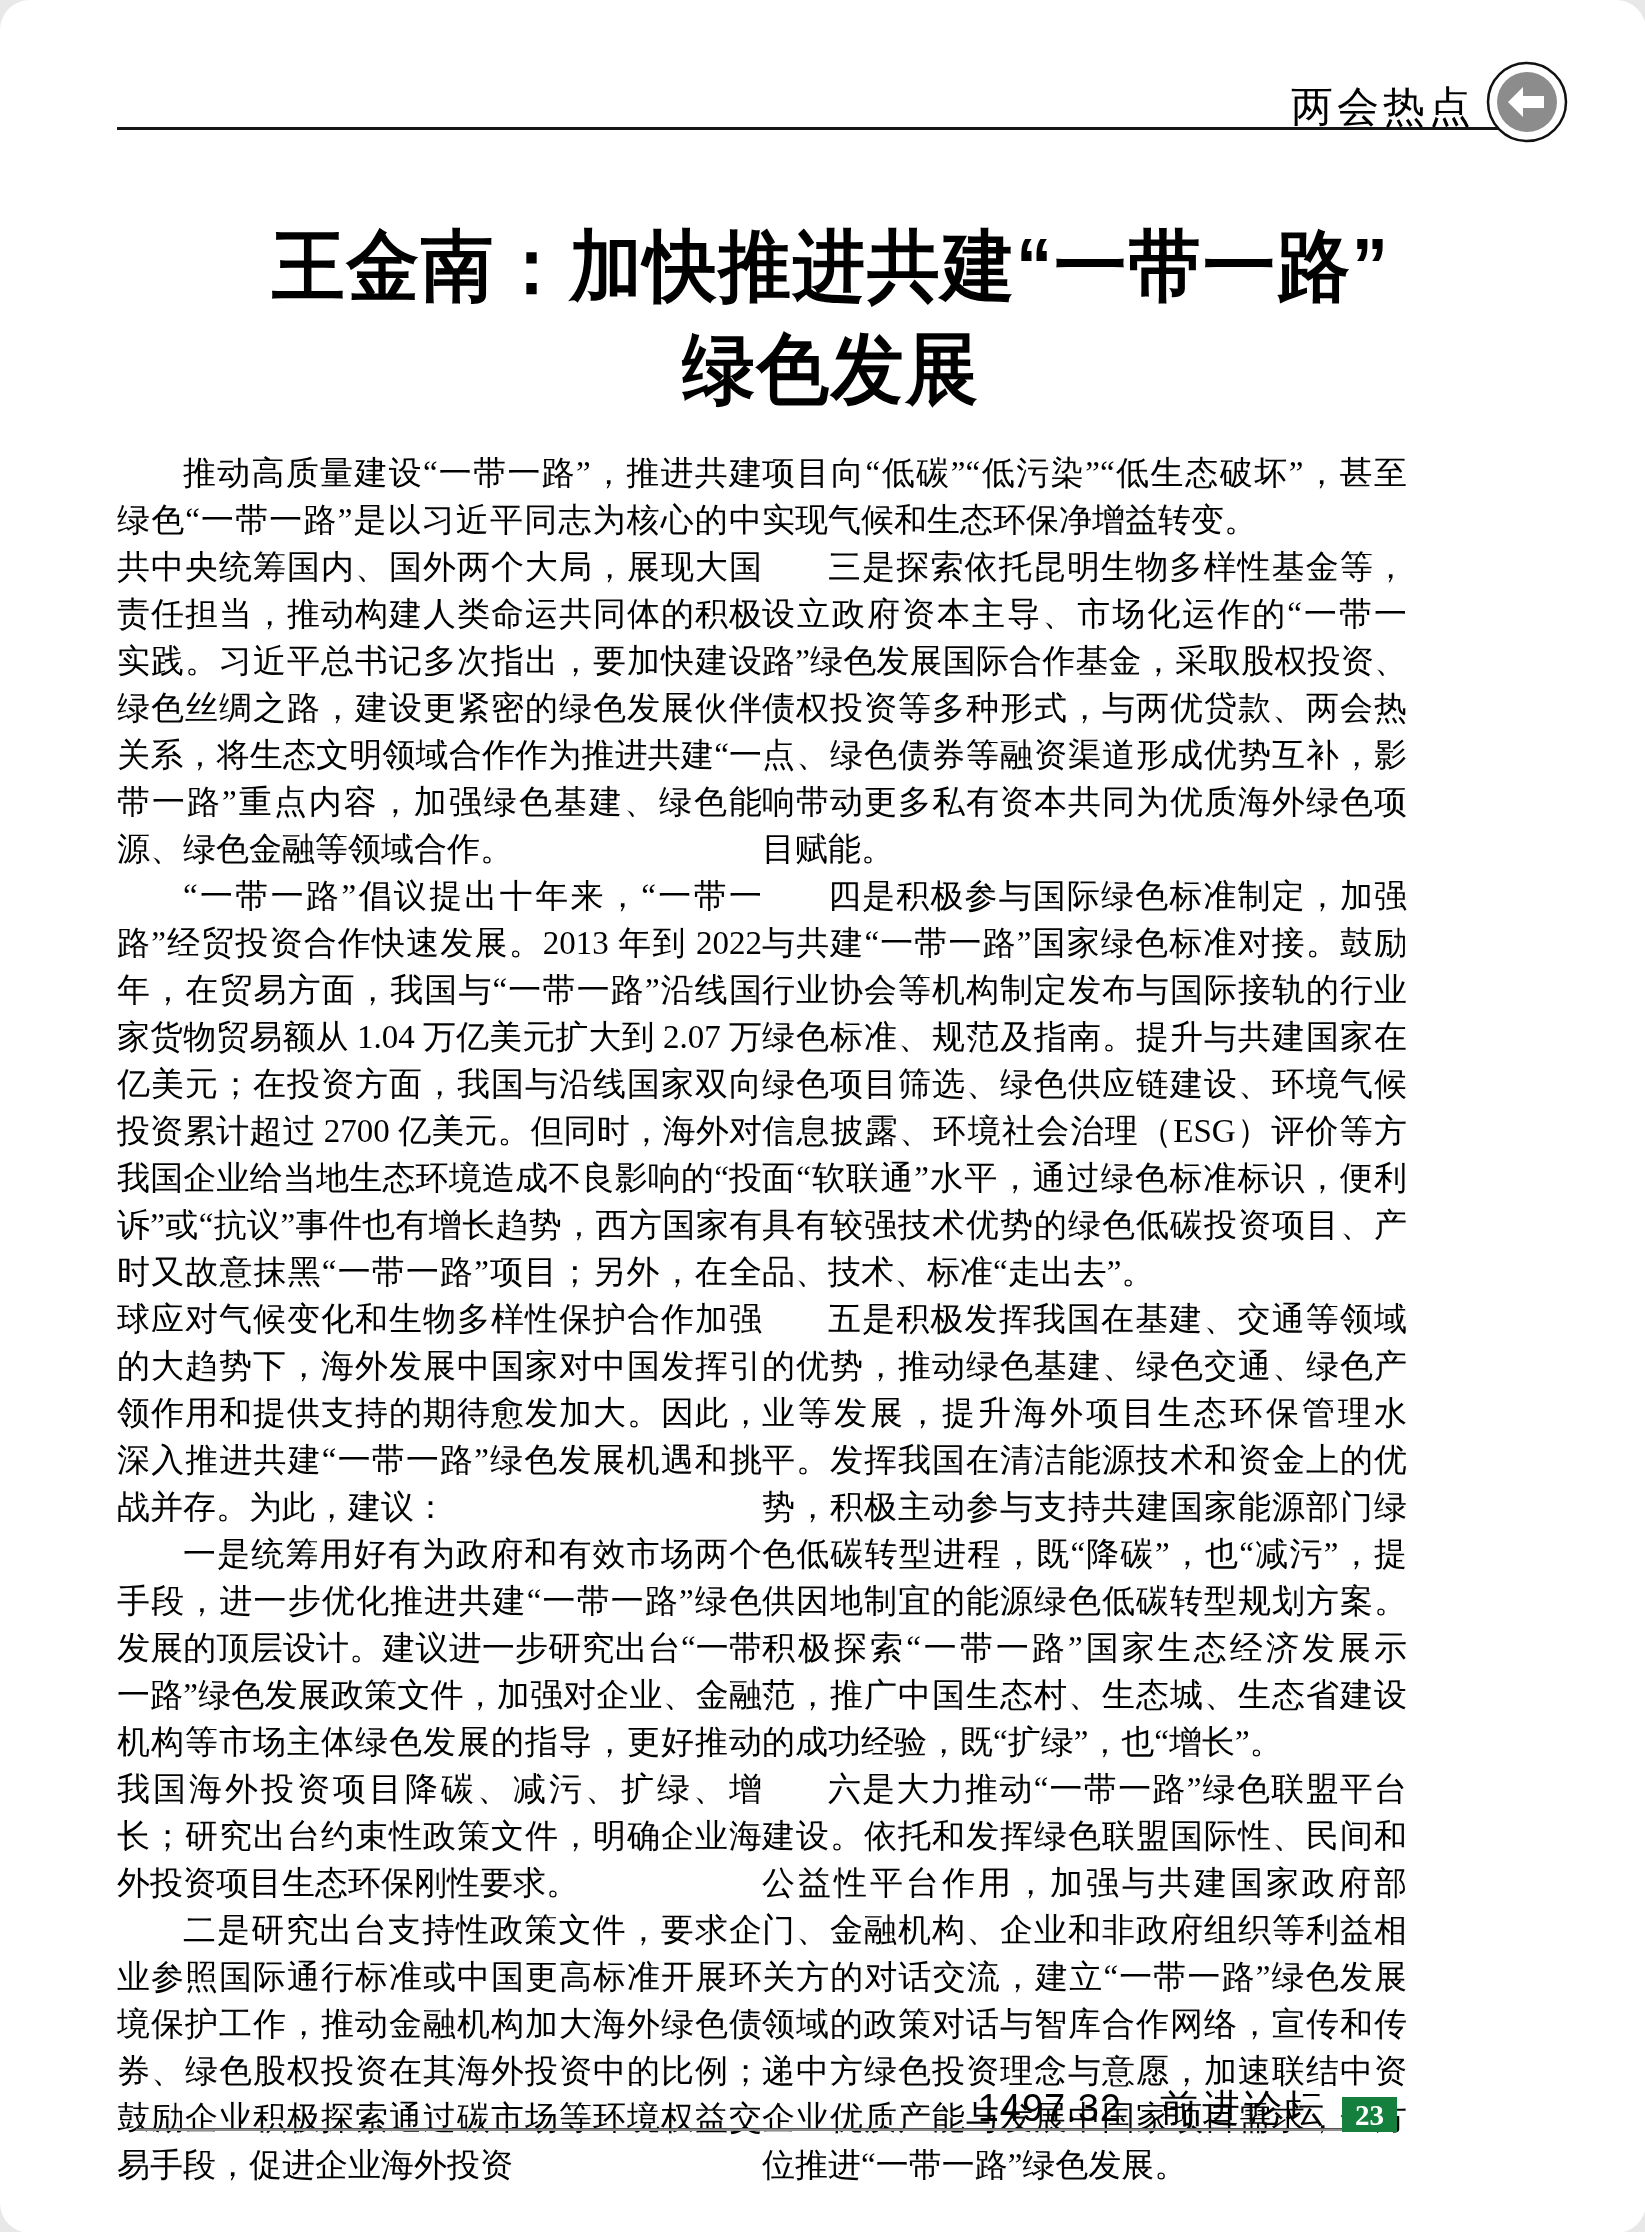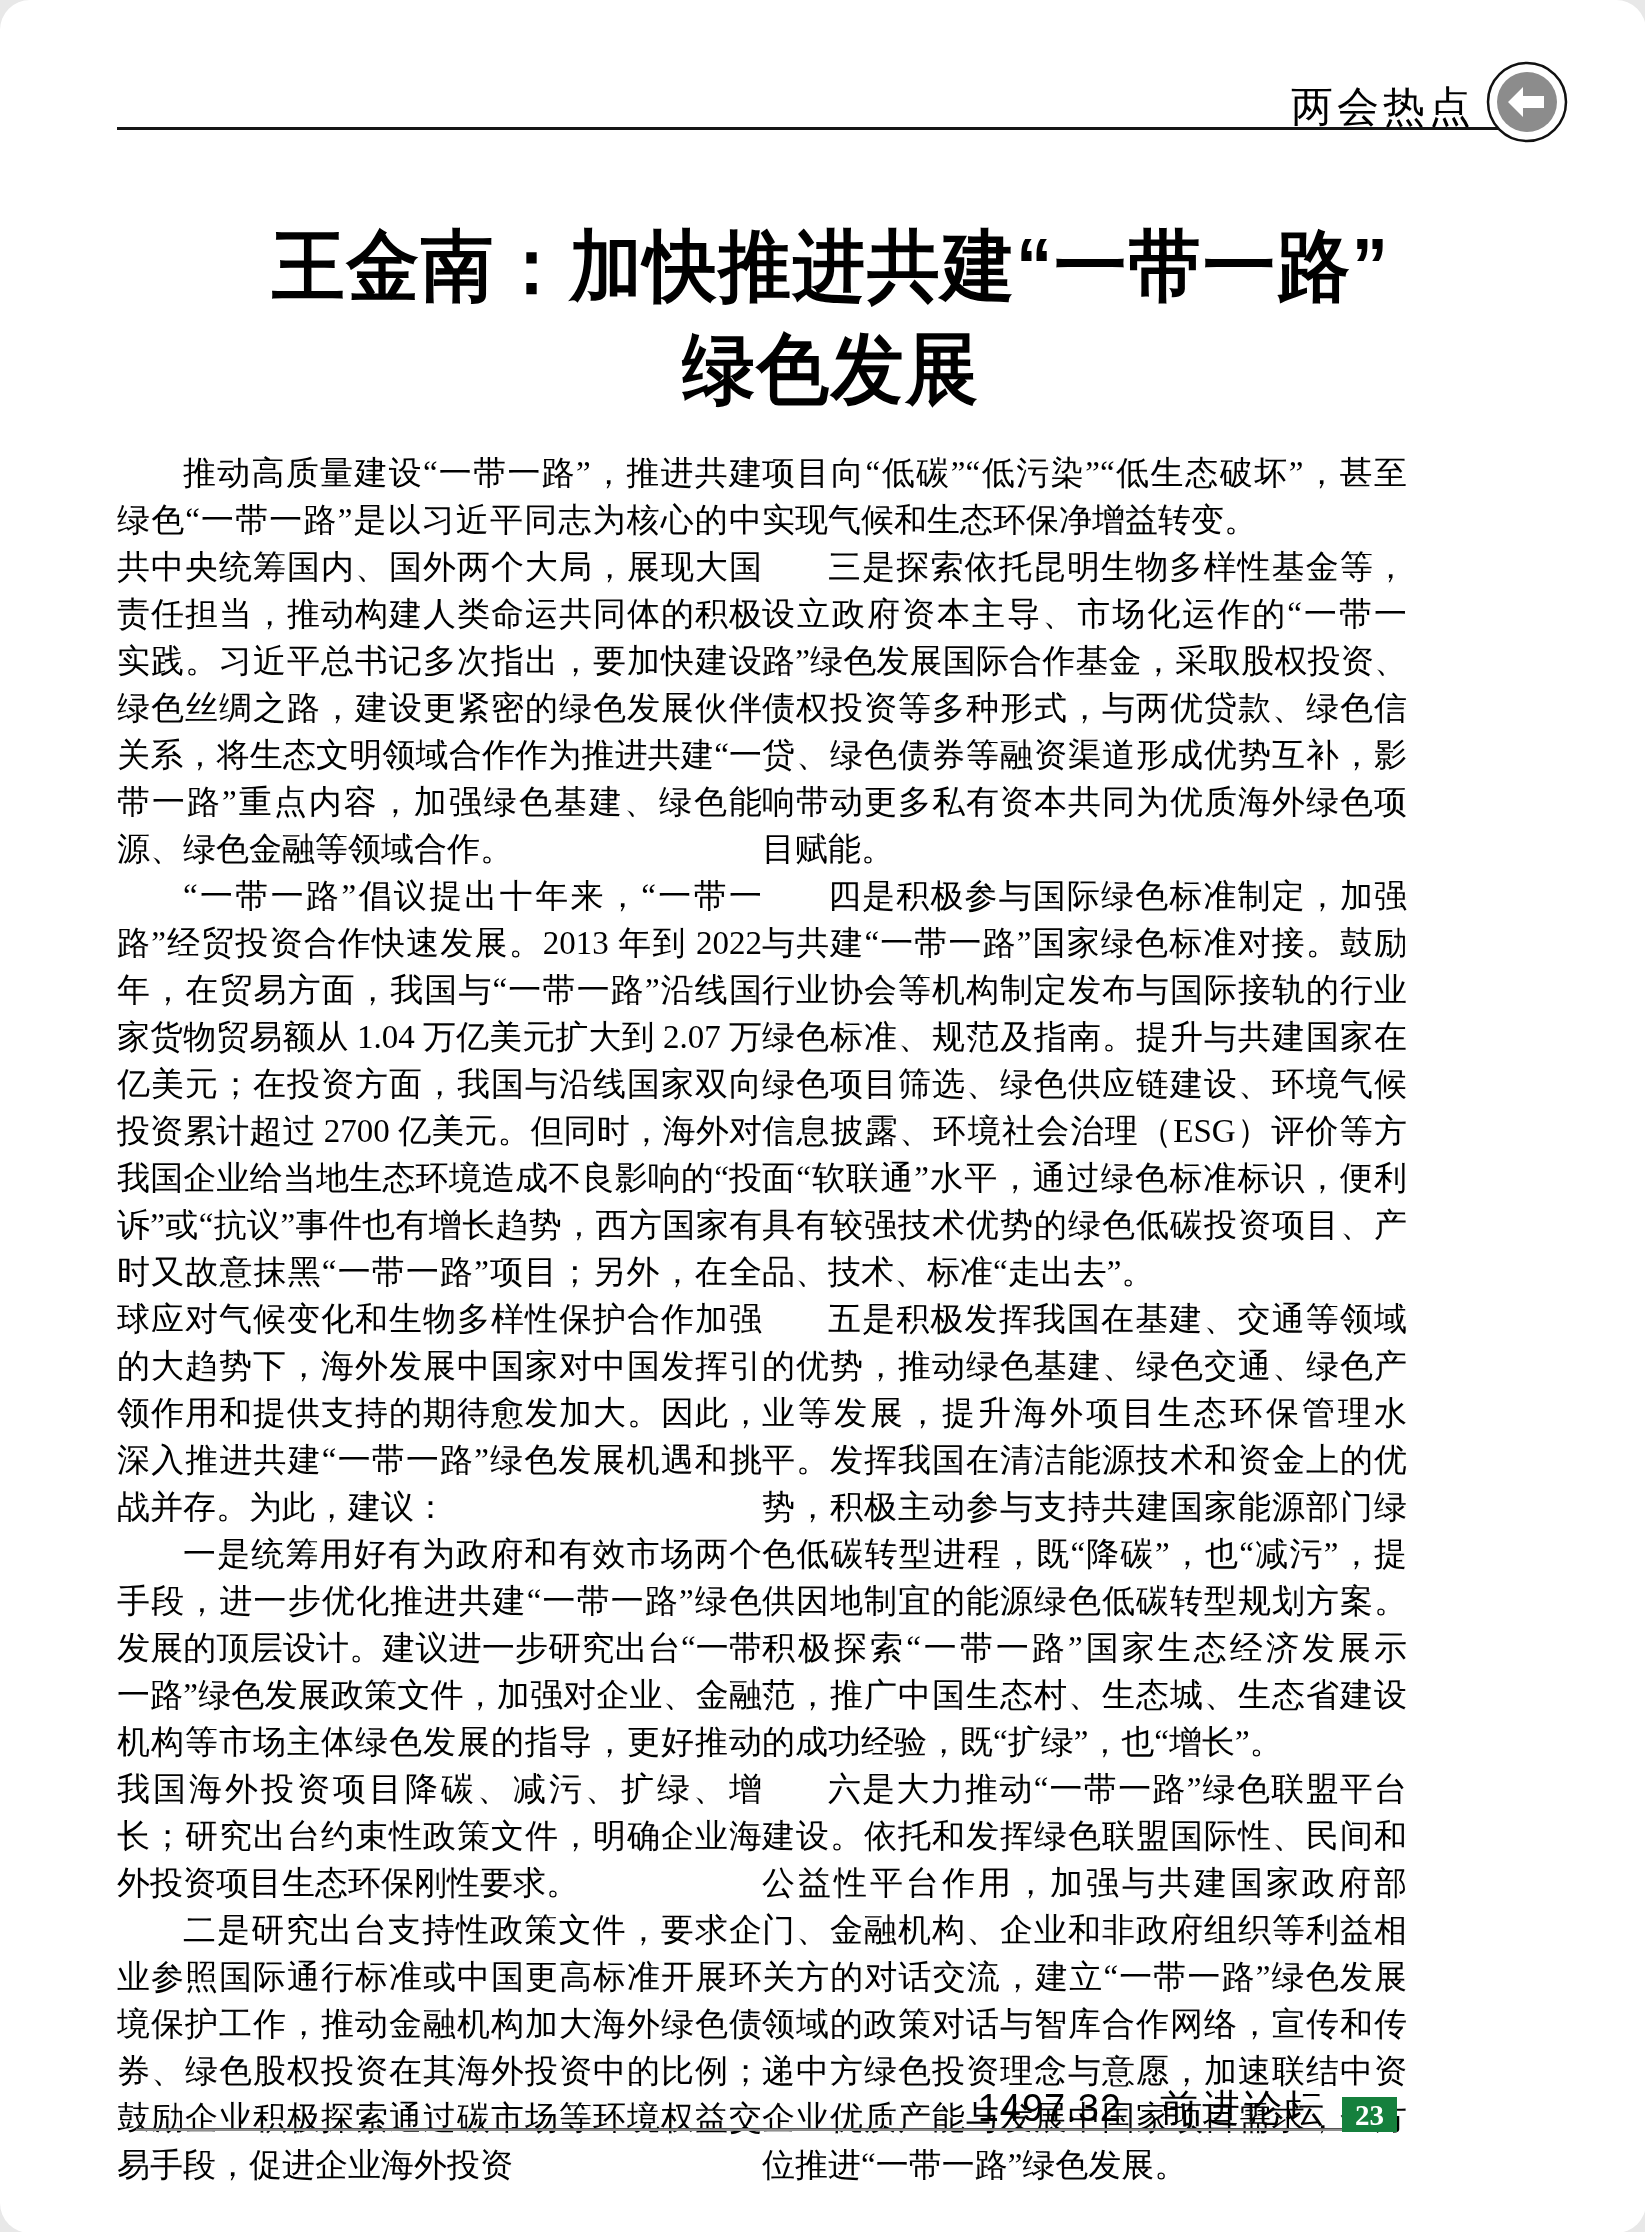--- a/index.html
+++ b/index.html
@@ -146,21 +146,21 @@
 
   <div class="columns">
     <div class="col">
       <p class="para indent">推动高质量建设“一带一路”，推进共建绿色“一带一路”是以习近平同志为核心的中共中央统筹国内、国外两个大局，展现大国责任担当，推动构建人类命运共同体的积极实践。习近平总书记多次指出，要加快建设绿色丝绸之路，建设更紧密的绿色发展伙伴关系，将生态文明领域合作作为推进共建“一带一路”重点内容，加强绿色基建、绿色能源、绿色金融等领域合作。</p>
       <p class="para indent">“一带一路”倡议提出十年来，“一带一路”经贸投资合作快速发展。2013 年到 2022 年，在贸易方面，我国与“一带一路”沿线国家货物贸易额从 1.04 万亿美元扩大到 2.07 万亿美元；在投资方面，我国与沿线国家双向投资累计超过 2700 亿美元。但同时，海外对我国企业给当地生态环境造成不良影响的“投诉”或“抗议”事件也有增长趋势，西方国家有时又故意抹黑“一带一路”项目；另外，在全球应对气候变化和生物多样性保护合作加强的大趋势下，海外发展中国家对中国发挥引领作用和提供支持的期待愈发加大。因此，深入推进共建“一带一路”绿色发展机遇和挑战并存。为此，建议：</p>
       <p class="para indent">一是统筹用好有为政府和有效市场两个手段，进一步优化推进共建“一带一路”绿色发展的顶层设计。建议进一步研究出台“一带一路”绿色发展政策文件，加强对企业、金融机构等市场主体绿色发展的指导，更好推动我国海外投资项目降碳、减污、扩绿、增长；研究出台约束性政策文件，明确企业海外投资项目生态环保刚性要求。</p>
       <p class="para indent">二是研究出台支持性政策文件，要求企业参照国际通行标准或中国更高标准开展环境保护工作，推动金融机构加大海外绿色债券、绿色股权投资在其海外投资中的比例；鼓励企业积极探索通过碳市场等环境权益交易手段，促进企业海外投资</p>
     </div>
     <div class="col">
       <p class="para">项目向“低碳”“低污染”“低生态破坏”，甚至实现气候和生态环保净增益转变。</p>
-      <p class="para indent">三是探索依托昆明生物多样性基金等，设立政府资本主导、市场化运作的“一带一路”绿色发展国际合作基金，采取股权投资、债权投资等多种形式，与两优贷款、绿色信贷、绿色债券等融资渠道形成优势互补，影响带动更多私有资本共同为优质海外绿色项目赋能。</p>
+      <p class="para indent">三是探索依托昆明生物多样性基金等，设立政府资本主导、市场化运作的“一带一路”绿色发展国际合作基金，采取股权投资、债权投资等多种形式，与两优贷款、两会热点、绿色债券等融资渠道形成优势互补，影响带动更多私有资本共同为优质海外绿色项目赋能。</p>
       <p class="para indent">四是积极参与国际绿色标准制定，加强与共建“一带一路”国家绿色标准对接。鼓励行业协会等机构制定发布与国际接轨的行业绿色标准、规范及指南。提升与共建国家在绿色项目筛选、绿色供应链建设、环境气候信息披露、环境社会治理（ESG）评价等方面“软联通”水平，通过绿色标准标识，便利具有较强技术优势的绿色低碳投资项目、产品、技术、标准“走出去”。</p>
       <p class="para indent">五是积极发挥我国在基建、交通等领域的优势，推动绿色基建、绿色交通、绿色产业等发展，提升海外项目生态环保管理水平。发挥我国在清洁能源技术和资金上的优势，积极主动参与支持共建国家能源部门绿色低碳转型进程，既“降碳”，也“减污”，提供因地制宜的能源绿色低碳转型规划方案。积极探索“一带一路”国家生态经济发展示范，推广中国生态村、生态城、生态省建设的成功经验，既“扩绿”，也“增长”。</p>
       <p class="para indent">六是大力推动“一带一路”绿色联盟平台建设。依托和发挥绿色联盟国际性、民间和公益性平台作用，加强与共建国家政府部门、金融机构、企业和非政府组织等利益相关方的对话交流，建立“一带一路”绿色发展领域的政策对话与智库合作网络，宣传和传递中方绿色投资理念与意愿，加速联结中资企业优质产能与发展中国家项目需求，全方位推进“一带一路”绿色发展。</p>
     </div>
   </div>
 
   <div class="footer-rule"></div>
   <div class="footer-meta">
     <span class="footer-issue">1497.32</span><span class="footer-journal">前进论坛</span>
   </div>

